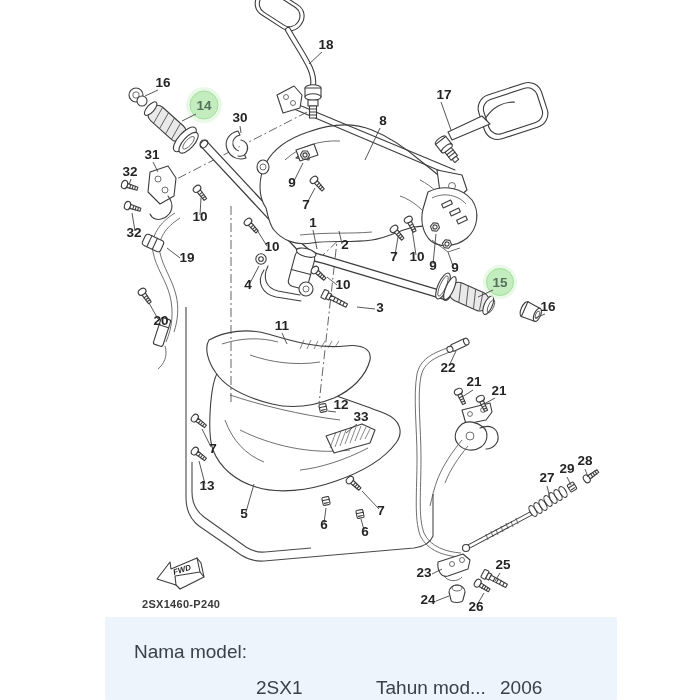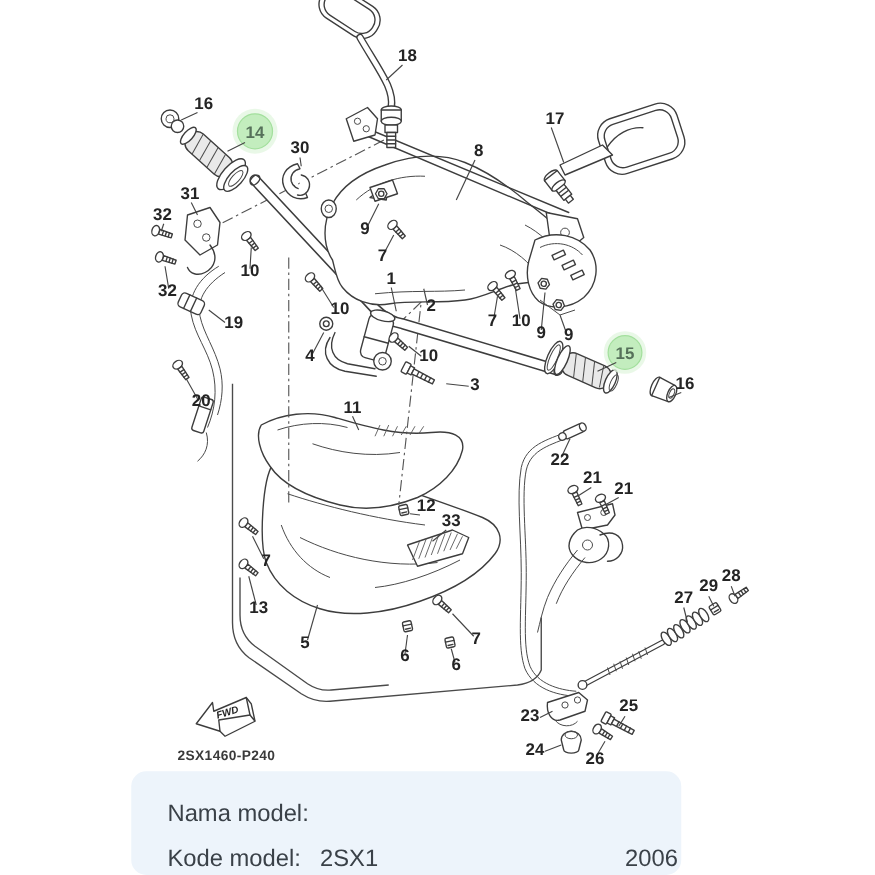--- a/index.html
+++ b/index.html
@@ -14,22 +14,22 @@
   .dashdot{stroke:#555;fill:none;stroke-width:0.9;stroke-dasharray:9 3 2 3;}
   .frame{stroke:#4a4a4a;fill:none;stroke-width:1.1;}
   .tube{stroke:#3d3d3d;fill:none;stroke-linecap:round;}
   .tubecore{stroke:#fff;fill:none;stroke-linecap:round;}
   .lbl{font:bold 13.5px "Liberation Sans",sans-serif;fill:#242424;text-anchor:middle;}
   .lblg{fill:#56715a;}
   .code-text{font:bold 11px "Liberation Sans",sans-serif;fill:#3a3a3a;letter-spacing:.3px;}
   .fwd-text{font:italic bold 8px "Liberation Sans",sans-serif;fill:#222;}
   .hl-outer{fill:#e4f6e1;opacity:.8;}
   .hatch{stroke:#555;stroke-width:0.7;}
-  .info-panel{position:absolute;left:105px;top:617px;width:440px;height:83px;
-      background:#edf4fb;border-radius:12px;color:#3a4148;font-size:19px;}
+  .info-panel{position:absolute;left:105px;top:617px;width:512px;height:83px;
+      background:#edf4fb;border-radius:1px;color:#3a4148;font-size:19px;}
   .info-panel span{position:absolute;white-space:nowrap;}
   .lab1{left:29px;top:24px;}
   .val1{left:135px;top:24px;}
   .lab2{left:29px;top:60px;}
   .val2{left:151px;top:60px;}
   .lab3{left:271px;top:60px;}
   .val3{left:395px;top:60px;}
 </style>
 </head>
 <body>
@@ -449,16 +449,16 @@
     <text class="lbl" x="381" y="515">7</text>
     <text class="lbl" x="424" y="577">23</text>
     <text class="lbl" x="428" y="604">24</text>
     <text class="lbl" x="503" y="569">25</text>
     <text class="lbl" x="476" y="611">26</text>
   </g>
 </svg>
 
 <div class="info-panel">
   <span class="lab1">Nama model:</span>
-  <span class="lab2">Kode model:</span>
   <span class="val2">2SX1</span>
+  <span class="lab3">Tahun mod...</span>
   <span class="val3">2006</span>
 </div>
 
 </body></html>

